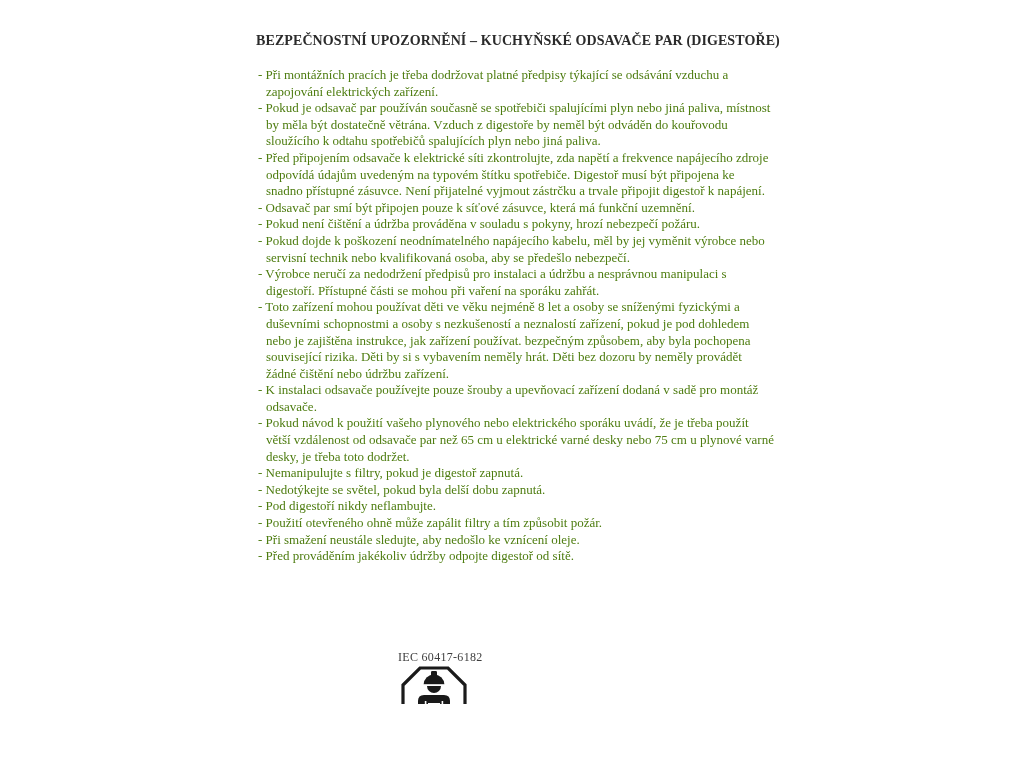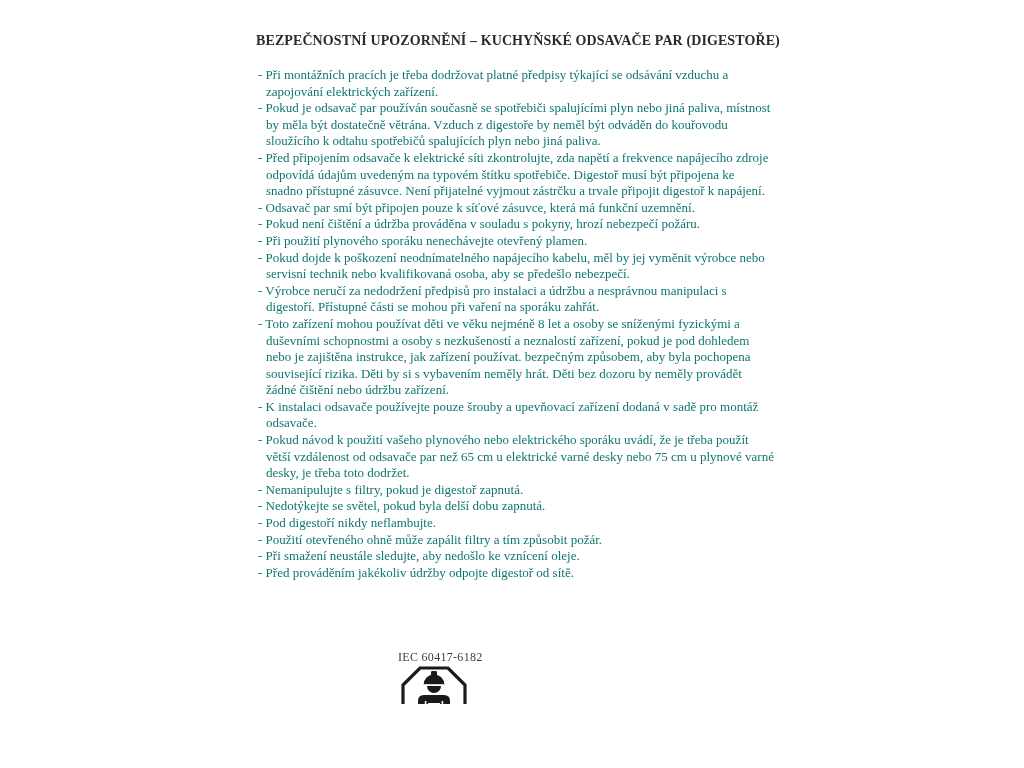--- a/index.html
+++ b/index.html
@@ -32,21 +32,21 @@
   .warning-list {
     position: absolute;
     left: 258px;
     top: 67px;
     width: 516px;
     margin: 0;
     padding: 0;
     list-style: none;
     font-size: 13px;
     line-height: 16.6px;
-    color: #0f766e;
+    color: #4d7c0f;
   }
   .warning-list li {
     padding-left: 8px;
     text-indent: -8px;
   }
   .company {
     position: absolute;
     left: 265px;
     top: 648px;
     font-size: 12.5px;
@@ -80,21 +80,20 @@
 <div class="page">
 
   <h1 class="doc-title">BEZPEČNOSTNÍ UPOZORNĚNÍ – KUCHYŇSKÉ ODSAVAČE PAR (DIGESTOŘE)</h1>
 
   <ul class="warning-list">
     <li>- Při montážních pracích je třeba dodržovat platné předpisy týkající se odsávání vzduchu a zapojování elektrických zařízení.</li>
     <li>- Pokud je odsavač par používán současně se spotřebiči spalujícími plyn nebo jiná paliva, místnost by měla být dostatečně větrána. Vzduch z digestoře by neměl být odváděn do kouřovodu sloužícího k odtahu spotřebičů spalujících plyn nebo jiná paliva.</li>
     <li>- Před připojením odsavače k elektrické síti zkontrolujte, zda napětí a frekvence napájecího zdroje odpovídá údajům uvedeným na typovém štítku spotřebiče. Digestoř musí být připojena ke snadno přístupné zásuvce. Není přijatelné vyjmout zástrčku a trvale připojit digestoř k napájení.</li>
     <li>- Odsavač par smí být připojen pouze k síťové zásuvce, která má funkční uzemnění.</li>
     <li>- Pokud není čištění a údržba prováděna v souladu s pokyny, hrozí nebezpečí požáru.</li>
-    <li>- Při použití plynového sporáku nenechávejte otevřený plamen.</li>
     <li>- Pokud dojde k poškození neodnímatelného napájecího kabelu, měl by jej vyměnit výrobce nebo servisní technik nebo kvalifikovaná osoba, aby se předešlo nebezpečí.</li>
     <li>- Výrobce neručí za nedodržení předpisů pro instalaci a údržbu a nesprávnou manipulaci s digestoří. Přístupné části se mohou při vaření na sporáku zahřát.</li>
     <li>- Toto zařízení mohou používat děti ve věku nejméně 8 let a osoby se sníženými fyzickými a duševními schopnostmi a osoby s nezkušeností a neznalostí zařízení, pokud je pod dohledem nebo je zajištěna instrukce, jak zařízení používat. bezpečným způsobem, aby byla pochopena související rizika. Děti by si s vybavením neměly hrát. Děti bez dozoru by neměly provádět žádné čištění nebo údržbu zařízení.</li>
     <li>- K instalaci odsavače používejte pouze šrouby a upevňovací zařízení dodaná v sadě pro montáž odsavače.</li>
     <li>- Pokud návod k použití vašeho plynového nebo elektrického sporáku uvádí, že je třeba použít větší vzdálenost od odsavače par než 65 cm u elektrické varné desky nebo 75 cm u plynové varné desky, je třeba toto dodržet.</li>
     <li>- Nemanipulujte s filtry, pokud je digestoř zapnutá.</li>
     <li>- Nedotýkejte se světel, pokud byla delší dobu zapnutá.</li>
     <li>- Pod digestoří nikdy neflambujte.</li>
     <li>- Použití otevřeného ohně může zapálit filtry a tím způsobit požár.</li>
     <li>- Při smažení neustále sledujte, aby nedošlo ke vznícení oleje.</li>

